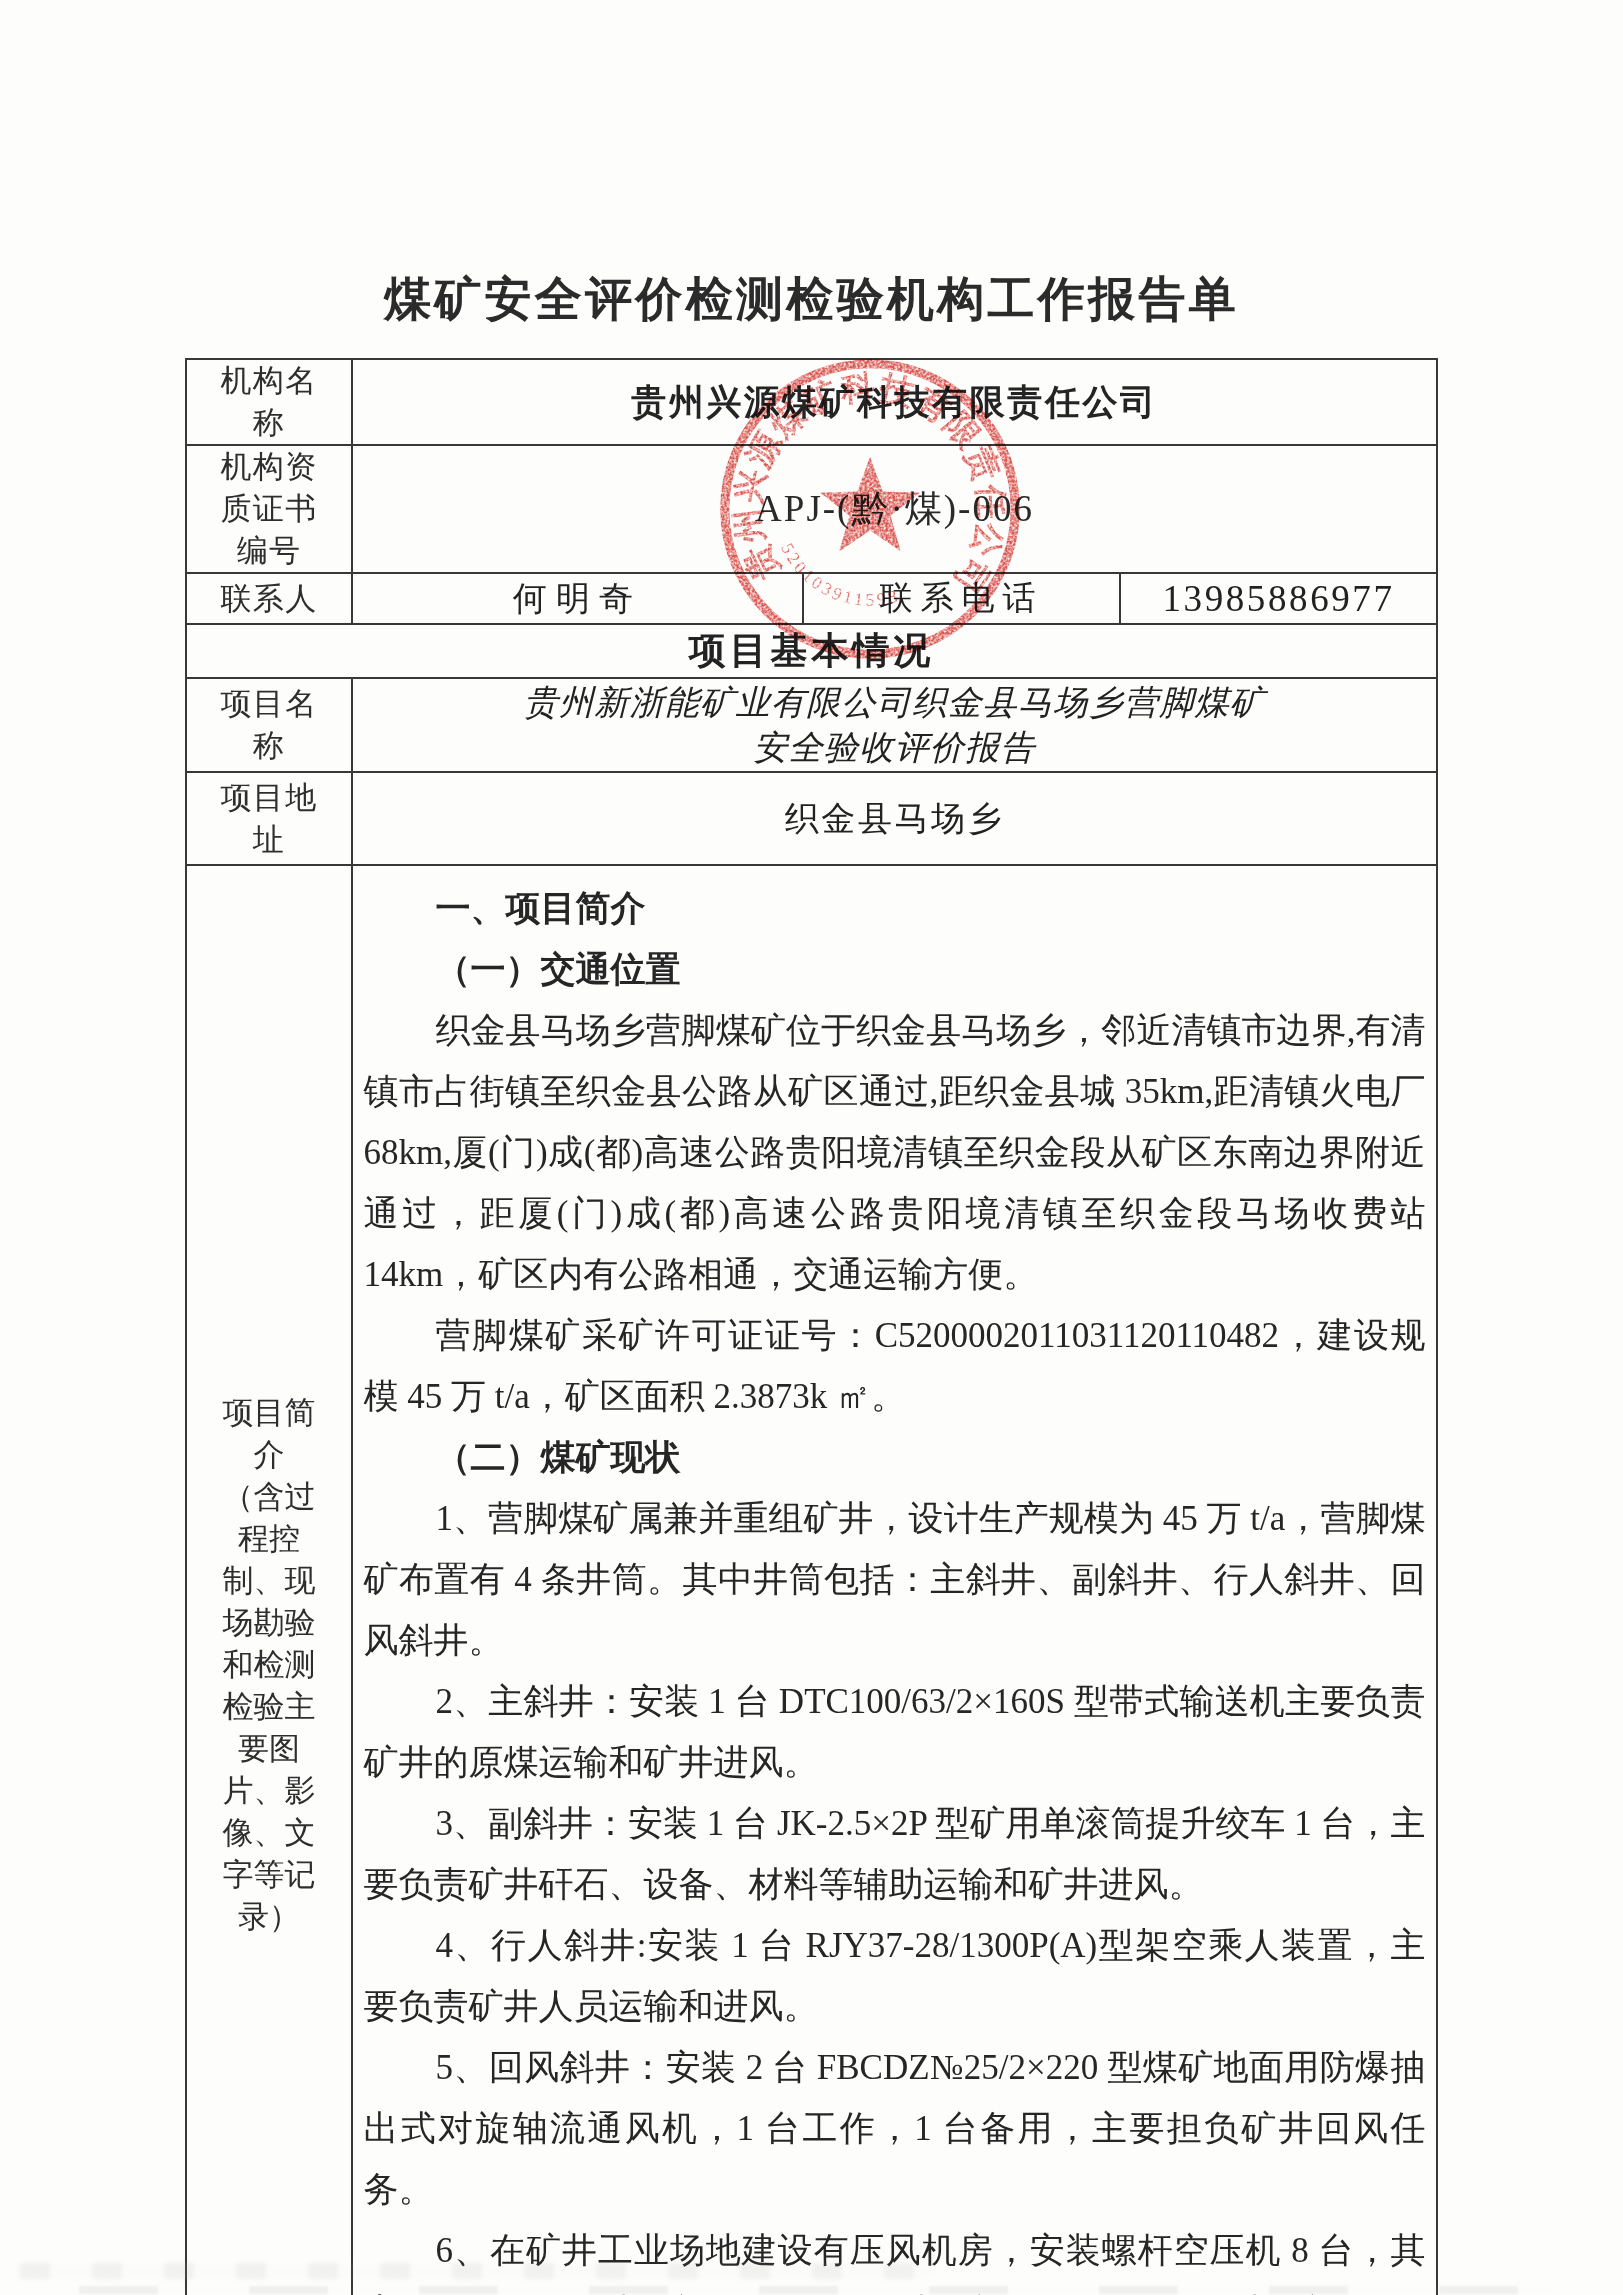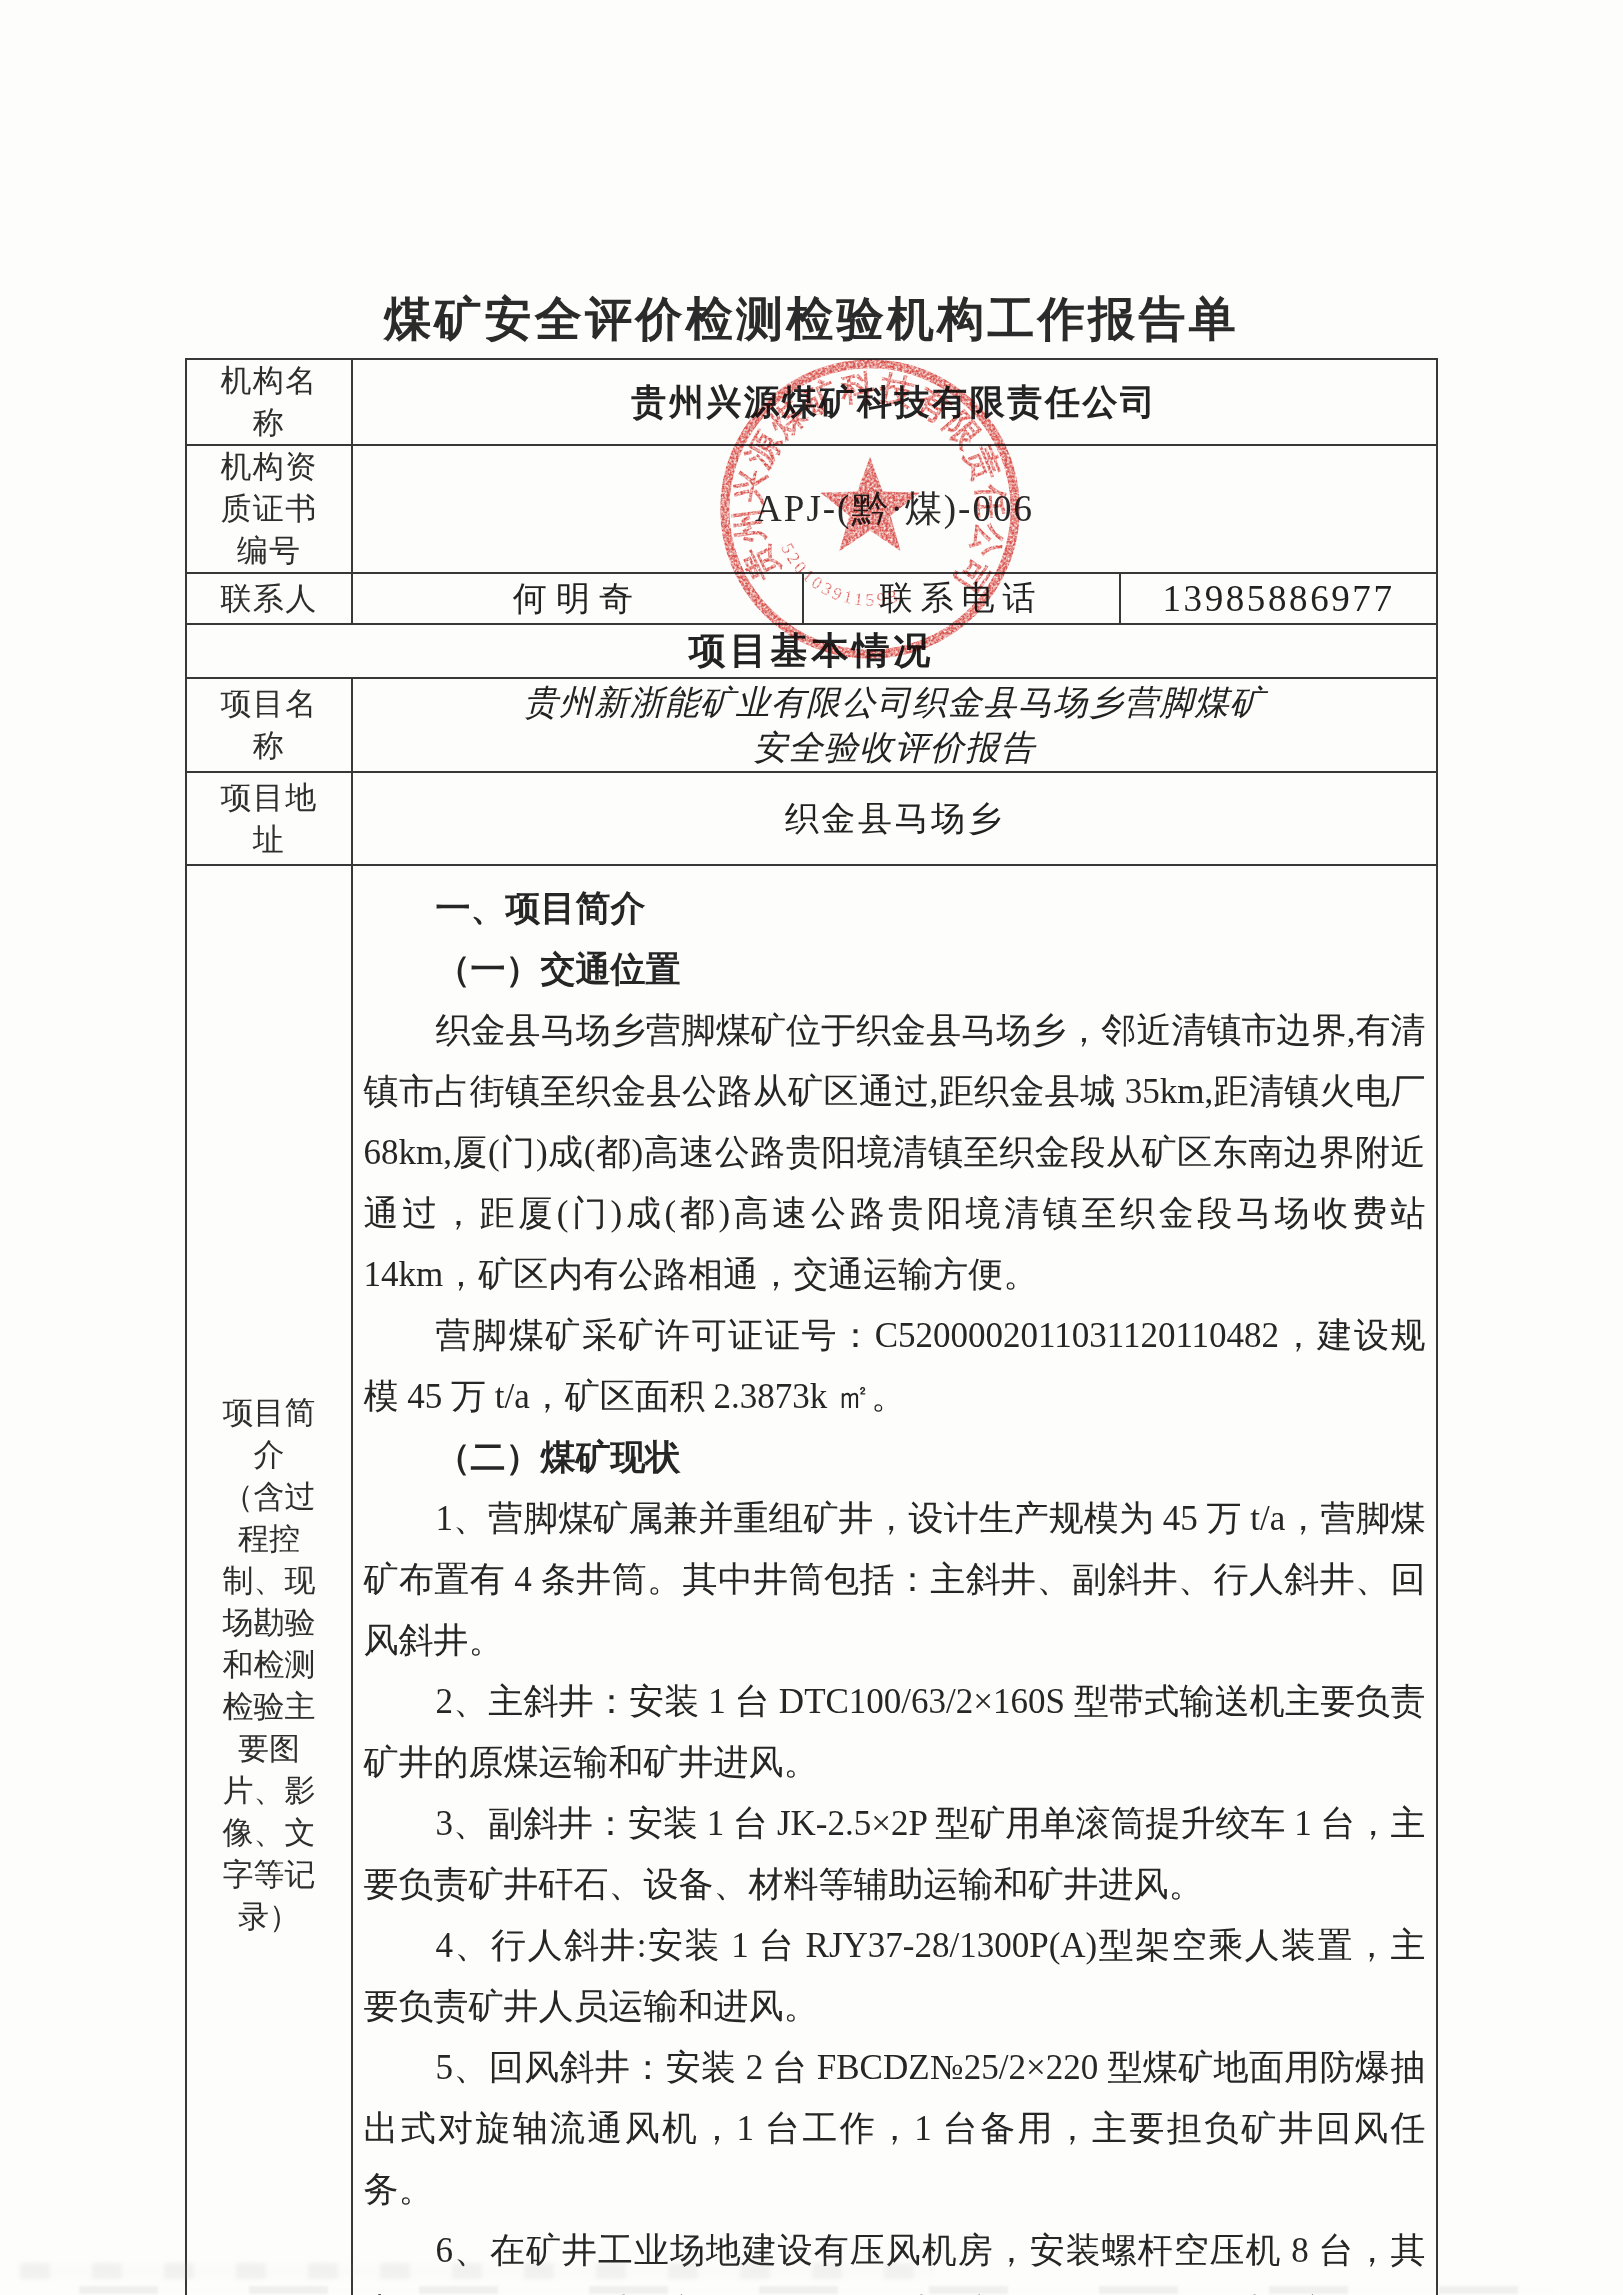--- a/index.html
+++ b/index.html
@@ -3,21 +3,21 @@
 <meta charset="utf-8">
 <style>
   html,body{margin:0;padding:0;}
   body{
     width:1623px;height:2295px;position:relative;overflow:hidden;
     background:#fdfdfc;
     font-family:"Liberation Serif","DejaVu Serif",serif;
     color:#222;
   }
   .page-title{
-    position:absolute;top:288px;left:0;width:1623px;
+    position:absolute;top:268px;left:0;width:1623px;
     text-align:center;font-size:47px;font-weight:bold;letter-spacing:3.3px;
     color:#2b2b2b;
   }
   table.doc{
     position:absolute;left:185px;top:358px;width:1252px;
     border-collapse:collapse;table-layout:fixed;
   }
   table.doc td{
     border:2px solid #383838;
     vertical-align:middle;text-align:center;

